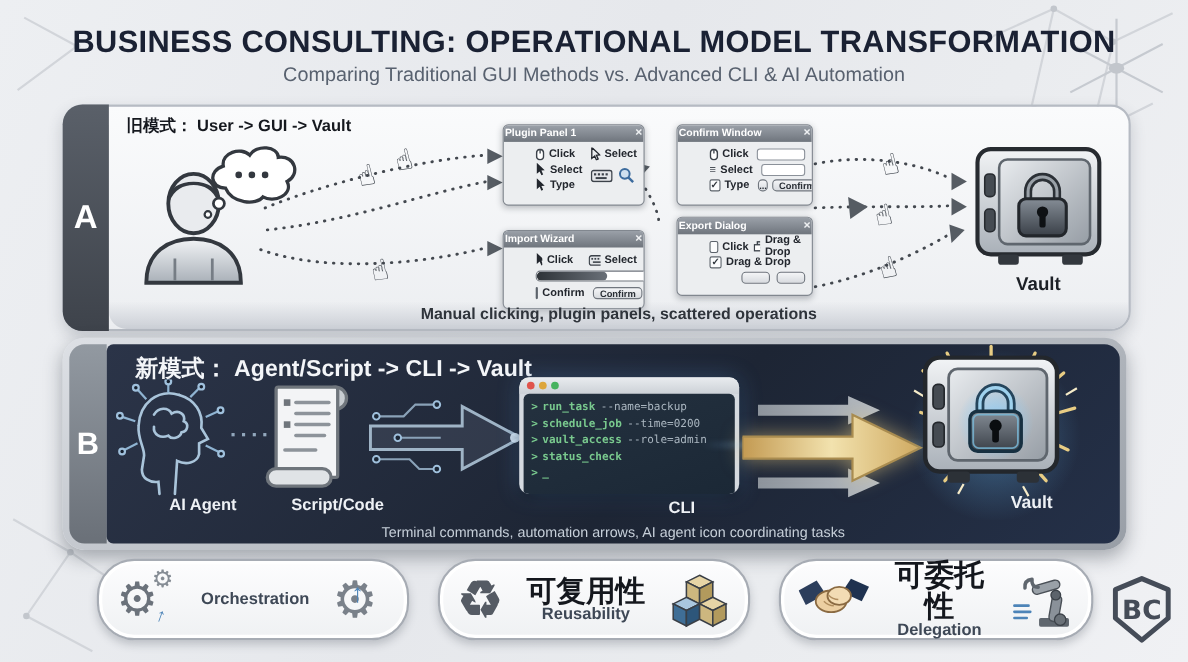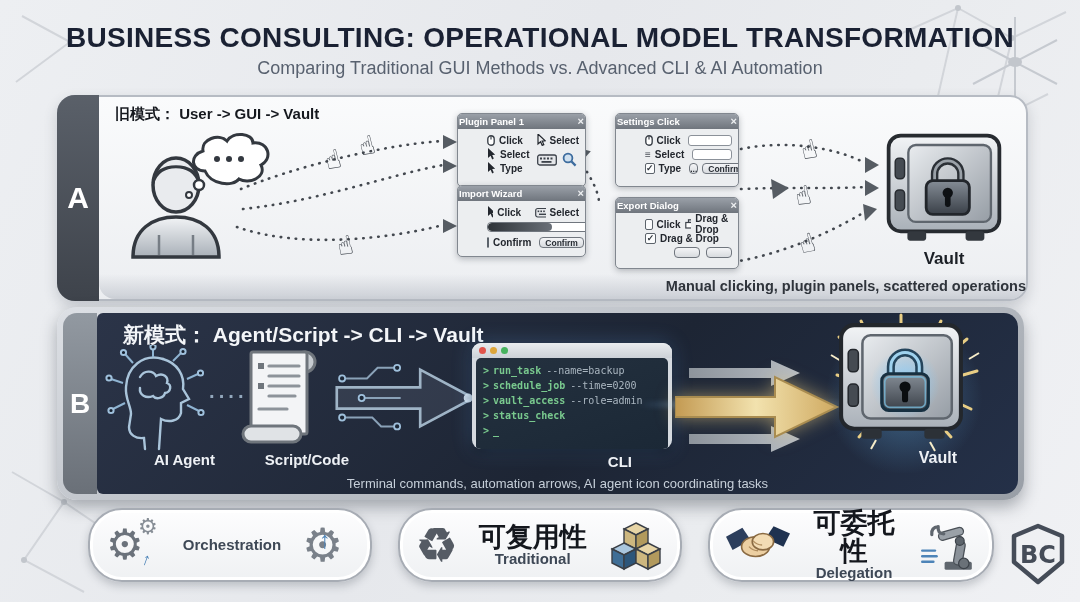--- a/index.html
+++ b/index.html
@@ -12,21 +12,21 @@
     color:#1a2133;letter-spacing:.3px;}
   .subtitle{left:0;right:0;top:58px;text-align:center;font-size:18px;font-weight:500;color:#58616f;}
   
   .panelA{left:57px;top:95px;width:967px;height:202px;border-radius:18px;
     background:linear-gradient(180deg,#fafbfc,#eceef1);
     border:2px solid #b6bbc3;box-shadow:0 6px 14px rgba(50,60,75,.20);}
   .pa-side{left:-2px;top:-2px;bottom:-2px;width:42px;border-radius:18px 0 0 18px;
     background:linear-gradient(180deg,#5a6069,#3e434b);display:flex;align-items:center;justify-content:center;
     color:#fff;font-size:30px;font-weight:800;}
   .pa-head{left:56px;top:8px;font-size:15px;font-weight:800;color:#15181e;}
-  .pa-caption{left:40px;right:0px;bottom:0px;height:25px;line-height:24px;text-align:right;
+  .pa-caption{left:40px;right:0px;bottom:0px;height:25px;line-height:24px;text-align:center;
     font-size:14.5px;font-weight:600;color:#2f343b;border-radius:0 0 16px 16px;
     background:linear-gradient(180deg,rgba(230,232,236,0),rgba(200,204,211,.9));}
   .vault-label-a{width:140px;text-align:center;font-size:17px;font-weight:800;color:#1c2026;}
   
   .win{position:absolute;background:#eceef0;border:1.5px solid #81878f;border-radius:5px;
     box-shadow:0 2px 6px rgba(40,45,55,.30);overflow:hidden;}
   .win-tb{height:15px;background:linear-gradient(180deg,#9aa0a8,#6f757d);display:flex;align-items:center;padding:0 1px;}
   .win-title{color:#fff;font-size:9.5px;font-weight:bold;flex:1;white-space:nowrap;}
   .win-x{color:#eef0f2;font-size:11px;font-weight:bold;line-height:11px;cursor:default;}
   .win-body{padding:4px 6px;font-size:10px;font-weight:600;color:#23272e;margin-left:23px;}
@@ -254,21 +254,21 @@
                 <circle cx="6" cy="6" r="4.4" fill="#cfe0ef" stroke="#3d6c9e" stroke-width="1.8"></circle>
                 <line x1="9.4" y1="9.4" x2="13.6" y2="13.6" stroke="#3d6c9e" stroke-width="2.2"></line>
               </svg>
           </div>
         </div>
       </div>
     </div>
 
     <div class="win" style="left:556px;top:16px;width:122px;height:72px">
       <div class="win-tb">
-        <span class="win-title">Settings Click</span>
+        <span class="win-title">Confirm Window</span>
         <span class="win-x">×</span>
       </div>
       <div class="win-body">
         <div class="wrow">
           <svg class="licon" width="8" height="11">
               <rect x="0.8" y="0.8" width="6.4" height="9.4" rx="3.2" fill="#fff" stroke="#3c424a" stroke-width="1.4"></rect>
               <line x1="4" y1="1" x2="4" y2="4.5" stroke="#3c424a" stroke-width="1.2"></line>
             </svg>
           <span>Click</span>
           <span style="flex:1"></span>
@@ -283,21 +283,21 @@
         <div class="wrow">
           <div class="cb">✓</div>
           <span>Type</span>
           <span style="flex:1"></span>
           <button class="btn small">...</button>
           <button class="btn">Confirm</button>
         </div>
       </div>
     </div>
 
-    <div class="win" style="left:398px;top:88px;width:127px;height:70px">
+    <div class="win" style="left:398px;top:112px;width:127px;height:70px">
       <div class="win-tb">
         <span class="win-title">Import Wizard</span>
         <span class="win-x">×</span>
       </div>
       <div class="win-body">
         <div class="wrow">
           <svg class="licon" width="9" height="12">
               <path d="M1,0 L1,10 L3.6,7.8 L5.2,11.4 L6.8,10.6 L5.2,7.1 L8.2,6.8 Z" fill="#23272e"></path>
             </svg>
           <span>Click</span>
@@ -523,21 +523,21 @@
     <div class="gearup">
       <span class="g">⚙</span>
         <span class="a">↑</span>
     </div>
   </div>
 
   <div class="badge" style="left:398px;width:284px">
     <span class="recycle">♻</span>
     <div class="badge-text">
       <div class="badge-zh">可复用性</div>
-      <div class="badge-en">Traditional</div>
+      <div class="badge-en">Reusability</div>
     </div>
     <svg width="56" height="56" viewBox="0 0 56 56">
       <g stroke="#3a3f46" stroke-width="1.4">
         <polygon points="28,6 40,12 28,18 16,12" fill="#e7d5a6"></polygon>
         <polygon points="16,12 28,18 28,32 16,26" fill="#cdb77f"></polygon>
         <polygon points="40,12 28,18 28,32 40,26" fill="#b29a5d"></polygon>
         <polygon points="16,26 28,32 16,38 4,32" fill="#a9c6de"></polygon>
         <polygon points="4,32 16,38 16,52 4,46" fill="#3f6e96"></polygon>
         <polygon points="28,32 16,38 16,52 28,46" fill="#2d567a"></polygon>
         <polygon points="40,26 52,32 40,38 28,32" fill="#e7d5a6"></polygon>

